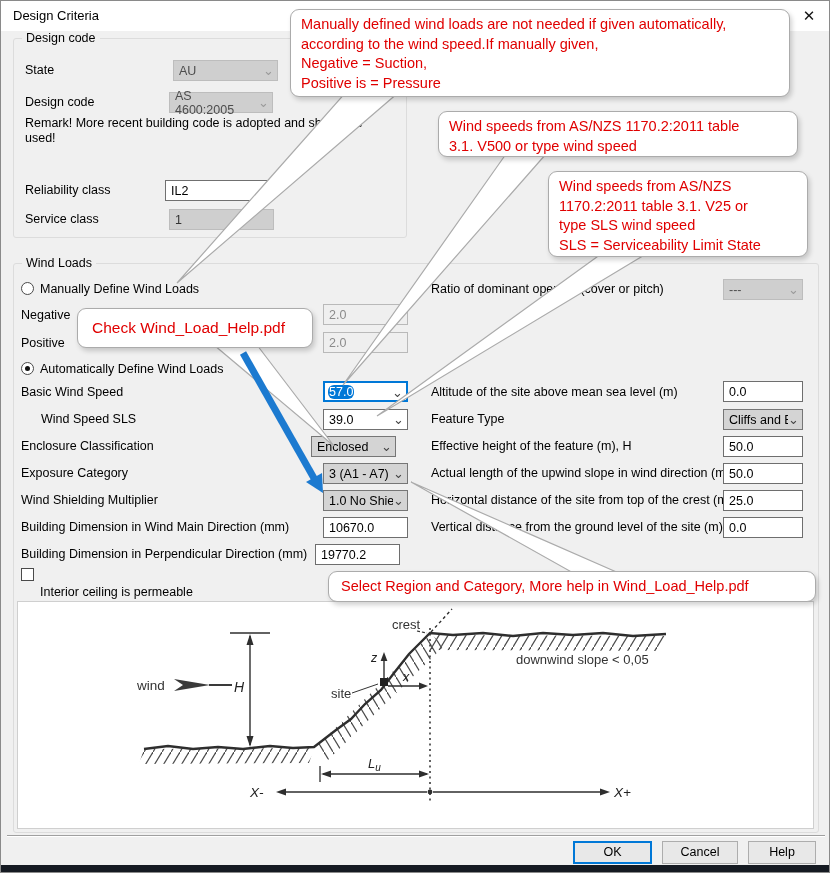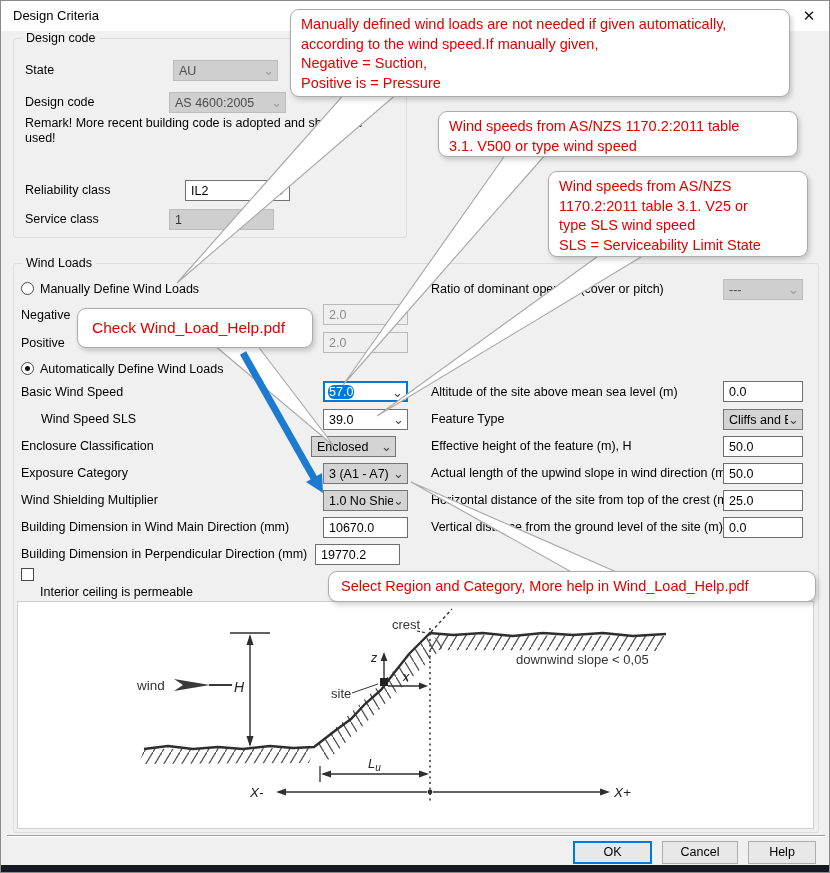--- a/index.html
+++ b/index.html
@@ -54,27 +54,27 @@
 
   <div class="group" style="left:12px;top:37px;width:394px;height:200px;">
     <span class="gtitle">Design code</span>
   </div>
   <div class="lbl" style="left:24px;top:62px;">State</div>
   <div class="combo dis" style="left:172px;top:59px;width:105px;">
     <span class="sel">AU</span>
     <span class="chev">⌄</span>
   </div>
   <div class="lbl" style="left:24px;top:94px;">Design code</div>
-  <div class="combo dis" style="left:168px;top:91px;width:117px;">
+  <div class="combo dis" style="left:168px;top:91px;width:104px;">
     <span class="sel">AS 4600:2005</span>
     <span class="chev">⌄</span>
   </div>
   <div class="lbl" style="left:24px;top:115px;width:368px;white-space:normal;line-height:15px;">Remark! More recent building code is adopted and should be used!</div>
   <div class="lbl" style="left:24px;top:182px;">Reliability class</div>
-  <div class="combo" style="left:184px;top:179px;width:105px;">
+  <div class="combo" style="left:164px;top:179px;width:105px;">
     <span class="sel">IL2</span>
     <span class="chev">⌄</span>
   </div>
   <div class="lbl" style="left:24px;top:211px;">Service class</div>
   <div class="tbox graybg" style="left:168px;top:208px;width:105px;">1</div>
 
   <div class="group" style="left:12px;top:262px;width:806px;height:570px;">
     <span class="gtitle">Wind Loads</span>
   </div>
 

